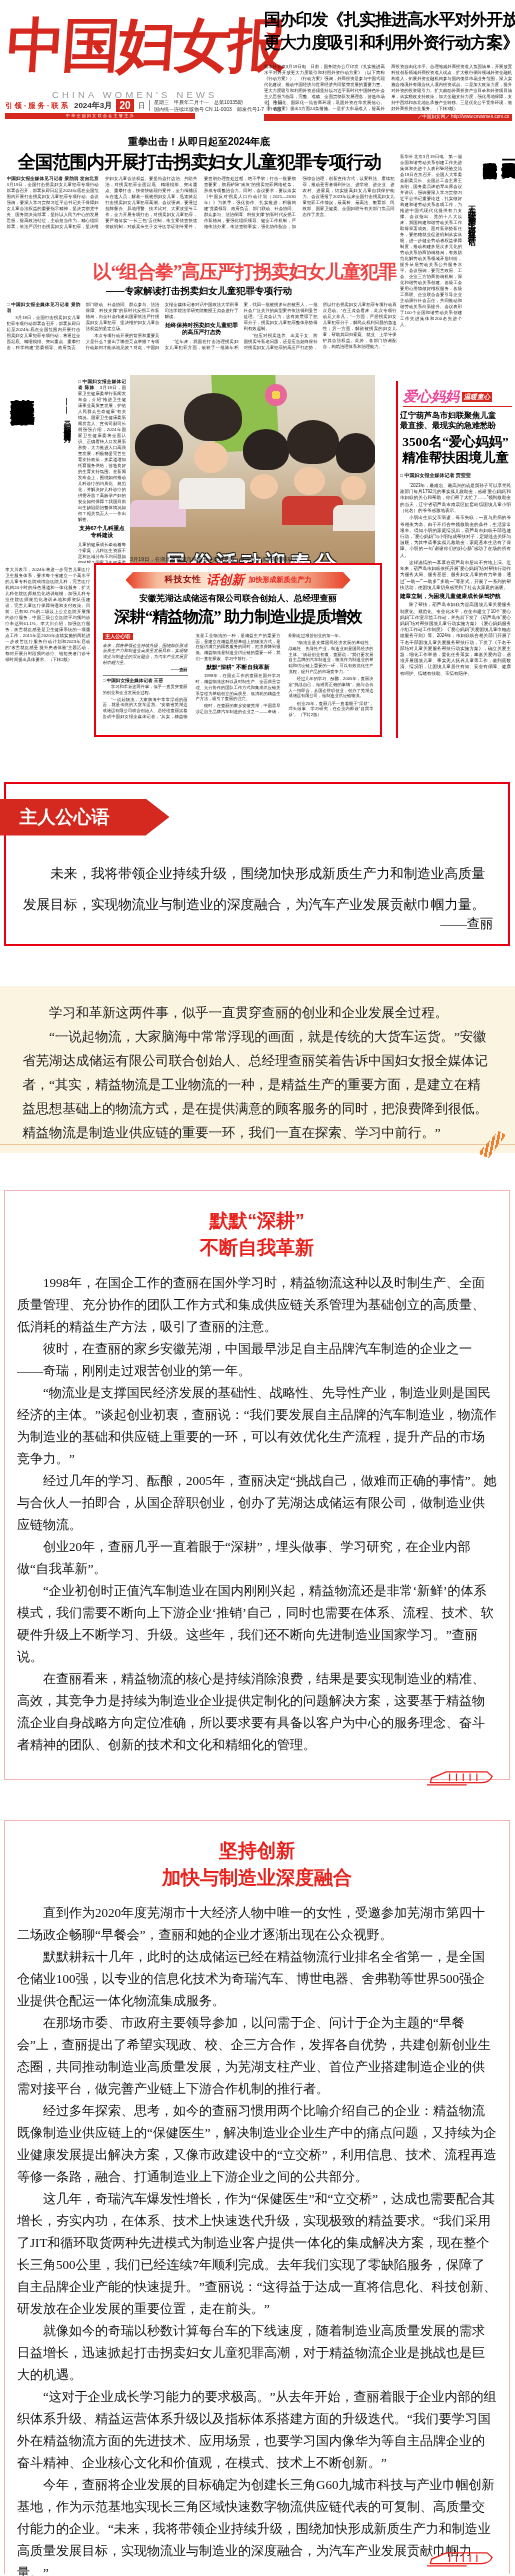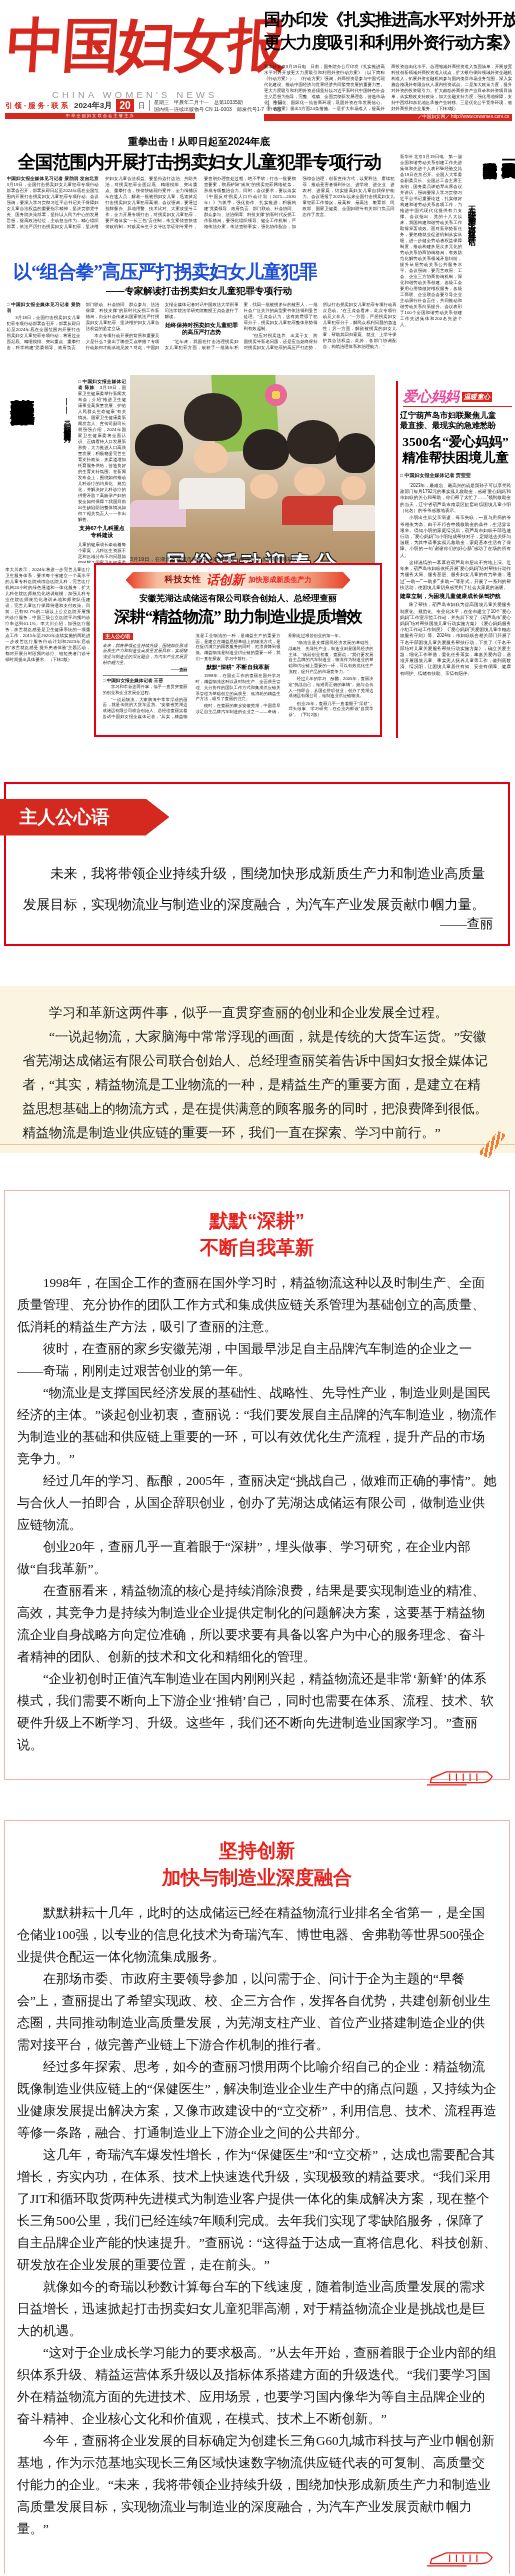--- a/index.html
+++ b/index.html
@@ -19,21 +19,21 @@
   .issue-block{line-height:6.3px;font-size:5px;color:#333;white-space:nowrap;}
   .today-block{line-height:6.3px;font-size:5px;text-align:center;white-space:nowrap;}
   .bar-left{left:5.3px;top:113px;width:190px;height:6px;background:#d5281e;color:#fff;font-size:4px;line-height:6px;text-align:center;letter-spacing:1.3px;overflow:hidden;}
   .tr-head{left:264px;top:9.3px;width:248px;text-align:right;font-family:"Liberation Serif",serif;font-weight:900;font-size:16.6px;line-height:22.5px;color:#000;letter-spacing:-0.7px;white-space:nowrap;}
   .np-small{font-size:4.3px;line-height:6px;text-align:justify;color:#222;overflow:hidden;}
   .tr-body{left:264px;top:64px;width:248px;height:48px;column-count:2;column-gap:6.6px;}
   .bar-right{left:264px;top:114px;width:248px;height:6.6px;background:#d5281e;color:#fff;font-size:4.6px;line-height:6.6px;text-align:right;padding-right:2.7px;box-sizing:border-box;overflow:hidden;}
   .main-kicker{left:0;top:135px;width:398px;text-align:center;font-weight:bold;font-size:10px;color:#000;}
   .main-headline{left:1.3px;top:150px;width:396px;text-align:center;font-family:"Liberation Serif",serif;font-weight:900;font-size:18px;letter-spacing:-0.7px;white-space:nowrap;color:#000;}
   .story1-cols{left:6.6px;top:176px;width:388px;height:80px;column-count:4;column-gap:6.6px;}
-  .exp-headline{left:1.3px;top:259px;width:395px;text-align:left;font-family:"Liberation Serif",serif;font-weight:900;font-size:18.6px;letter-spacing:-0.7px;white-space:nowrap;color:#1d4ed8;padding-left:12px;}
+  .exp-headline{left:1.3px;top:259px;width:395px;text-align:right;font-family:"Liberation Serif",serif;font-weight:900;font-size:18.6px;letter-spacing:-0.7px;white-space:nowrap;color:#ef4444;}
   .exp-subtitle{left:0;top:285px;width:398px;text-align:center;font-weight:bold;font-size:9.3px;color:#000;}
   .exp-cols{left:6.6px;top:302px;width:390px;height:68px;column-count:5;column-gap:5.3px;}
   .np-byline{font-weight:bold;font-size:4.6px;}
   .np-subhead{font-weight:bold;font-size:5.6px;line-height:7.3px;text-align:center;margin:2px 0;color:#000;}
   
   .harm-body{left:400px;top:154px;width:62px;height:225px;}
   .harm-sub{left:465px;top:199px;height:192px;writing-mode:vertical-rl;font-size:8px;font-weight:bold;letter-spacing:2.7px;color:#000;}
   .harm-head{left:479px;top:152px;height:341px;writing-mode:vertical-rl;font-family:"Liberation Serif",serif;font-weight:900;font-size:14px;color:#000;line-height:16.6px;}
   .harm-head div{margin-left:2px;}
   
@@ -285,36 +285,37 @@
   <div class="sec-head">
     <div>默默“深耕”</div>
     <div>不断自我革新</div>
   </div>
   <div class="sec-paras">
       <p>1998年，在国企工作的查丽在国外学习时，精益物流这种以及时制生产、全面质量管理、充分协作的团队工作方式和集成供应链关系管理为基础创立的高质量、低消耗的精益生产方法，吸引了查丽的注意。</p>
       <p>彼时，在查丽的家乡安徽芜湖，中国最早涉足自主品牌汽车制造的企业之一——奇瑞，刚刚走过艰苦创业的第一年。</p>
       <p>“物流业是支撑国民经济发展的基础性、战略性、先导性产业，制造业则是国民经济的主体。”谈起创业初衷，查丽说：“我们要发展自主品牌的汽车制造业，物流作为制造业的基础和供应链上重要的一环，可以有效优化生产流程，提升产品的市场竞争力。”</p>
       <p>经过几年的学习、酝酿，2005年，查丽决定“挑战自己，做难而正确的事情”。她与合伙人一拍即合，从国企辞职创业，创办了芜湖达成储运有限公司，做制造业供应链物流。</p>
       <p>创业20年，查丽几乎一直着眼于“深耕”，埋头做事、学习研究，在企业内部做“自我革新”。</p>
+      <p>“企业初创时正值汽车制造业在国内刚刚兴起，精益物流还是非常‘新鲜’的体系模式，我们需要不断向上下游企业‘推销’自己，同时也需要在体系、流程、技术、软硬件升级上不断学习、升级。这些年，我们还不断向先进制造业国家学习。”查丽说。</p>
       <p>在查丽看来，精益物流的核心是持续消除浪费，结果是要实现制造业的精准、高效，其竞争力是持续为制造业企业提供定制化的问题解决方案，这要基于精益物流企业自身战略方向定位准确，所以要求要有具备以客户为中心的服务理念、奋斗者精神的团队、创新的技术和文化和精细化的管理。</p>
-      <p>“企业初创时正值汽车制造业在国内刚刚兴起，精益物流还是非常‘新鲜’的体系模式，我们需要不断向上下游企业‘推销’自己，同时也需要在体系、流程、技术、软硬件升级上不断学习、升级。这些年，我们还不断向先进制造业国家学习。”查丽说。</p>
     </div>
   <svg class="train-icon" viewBox="0 0 120 30">
     <path d="M6 24 L96 24 C106 24 112 20 115 13 L106 5 L34 5 L8 16 Z" fill="none" stroke="#e8221d" stroke-width="2.2"></path>
     <path d="M40 8 L40 21 M52 8 L52 21 M64 8 L64 21 M76 8 L76 21 M88 8 L88 21" stroke="#e8221d" stroke-width="2"></path>
     <path d="M0 28 L70 28" stroke="#e8221d" stroke-width="2"></path>
   </svg>
 </div>
 
 <div class="abs card-sec sec2">
   <div class="sec-head">
     <div>坚持创新</div>
     <div>加快与制造业深度融合</div>
   </div>
   <div class="sec-paras">
+      <p>直到作为2020年度芜湖市十大经济人物中唯一的女性，受邀参加芜湖市第四十二场政企畅聊“早餐会”，查丽和她的企业才逐渐出现在公众视野。</p>
       <p>默默耕耘十几年，此时的达成储运已经在精益物流行业排名全省第一，是全国仓储业100强，以专业的信息化技术为奇瑞汽车、博世电器、舍弗勒等世界500强企业提供仓配运一体化物流集成服务。</p>
       <p>在那场市委、市政府主要领导参加，以问需于企、问计于企为主题的“早餐会”上，查丽提出了希望实现政、校、企三方合作，发挥各自优势，共建创新创业生态圈，共同推动制造业高质量发展，为芜湖支柱产业、首位产业搭建制造企业的供需对接平台，做完善产业链上下游合作机制的推行者。</p>
       <p>经过多年探索、思考，如今的查丽习惯用两个比喻介绍自己的企业：精益物流既像制造业供应链上的“保健医生”，解决制造业企业生产中的痛点问题，又持续为企业健康发展提出解决方案，又像市政建设中的“立交桥”，利用信息、技术、流程再造等修一条路，融合、打通制造业上下游企业之间的公共部分。</p>
       <p>这几年，奇瑞汽车爆发性增长，作为“保健医生”和“立交桥”，达成也需要配合其增长，夯实内功，在体系、技术上快速迭代升级，实现极致的精益要求。“我们采用了JIT和循环取货两种先进模式为制造业客户提供一体化的集成解决方案，现在整个长三角500公里，我们已经连续7年顺利完成。去年我们实现了零缺陷服务，保障了自主品牌企业产能的快速提升。”查丽说：“这得益于达成一直将信息化、科技创新、研发放在企业发展的重要位置，走在前头。”</p>
       <p>就像如今的奇瑞以秒数计算每台车的下线速度，随着制造业高质量发展的需求日益增长，迅速掀起打击拐卖妇女儿童犯罪高潮，对于精益物流企业是挑战也是巨大的机遇。</p>
       <p>“这对于企业成长学习能力的要求极高。”从去年开始，查丽着眼于企业内部的组织体系升级、精益运营体系升级以及指标体系搭建方面的升级迭代。“我们要学习国外在精益物流方面的先进技术、应用场景，也要学习国内像华为等自主品牌企业的奋斗精神、企业核心文化和价值观，在模式、技术上不断创新。”</p>
       <p>今年，查丽将企业发展的目标确定为创建长三角G60九城市科技与产业巾帼创新基地，作为示范基地实现长三角区域快速数字物流供应链代表的可复制、高质量交付能力的企业。“未来，我将带领企业持续升级，围绕加快形成新质生产力和制造业高质量发展目标，实现物流业与制造业的深度融合，为汽车产业发展贡献巾帼力量。”</p>
     </div>
   <svg class="train-icon" viewBox="0 0 120 30">
     <path d="M6 24 L96 24 C106 24 112 20 115 13 L106 5 L34 5 L8 16 Z" fill="none" stroke="#e8221d" stroke-width="2.2"></path>

